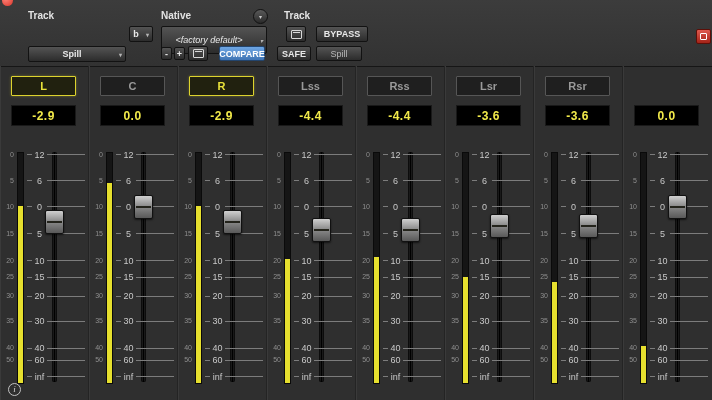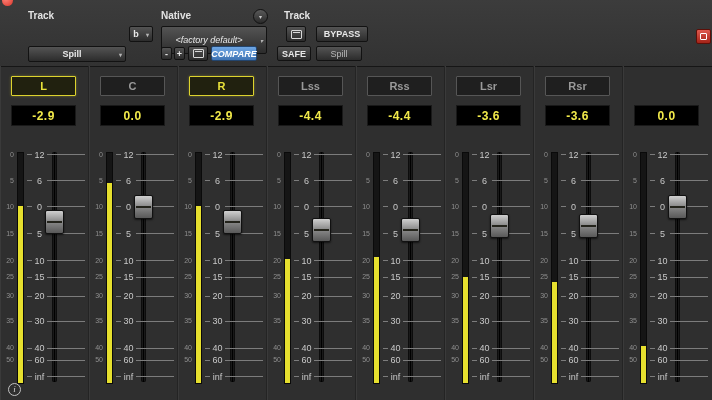--- a/index.html
+++ b/index.html
@@ -96,21 +96,21 @@
 
     <div class="btn" style="left:161px;top:47px;width:11px;height:13px;">
       <span>-</span>
     </div>
     <div class="btn" style="left:174px;top:47px;width:11px;height:13px;">
       <span>+</span>
     </div>
     <div class="btn" style="left:188px;top:46px;width:20px;height:15px;">
       <i class="icon-box"></i>
     </div>
-    <div class="btn compare" style="left:211px;top:46px;width:46px;height:15px;font-style:italic;">
+    <div class="btn compare" style="left:219px;top:46px;width:46px;height:15px;">
       <span>COMPARE</span>
     </div>
 
     <span class="hlabel" style="left:284px;top:10px;">Track</span>
     <div class="btn" style="left:316px;top:26px;width:52px;height:16px;">
       <span>BYPASS</span>
     </div>
     <div class="btn" style="left:277px;top:46px;width:34px;height:15px;">
       <span>SAFE</span>
     </div>

